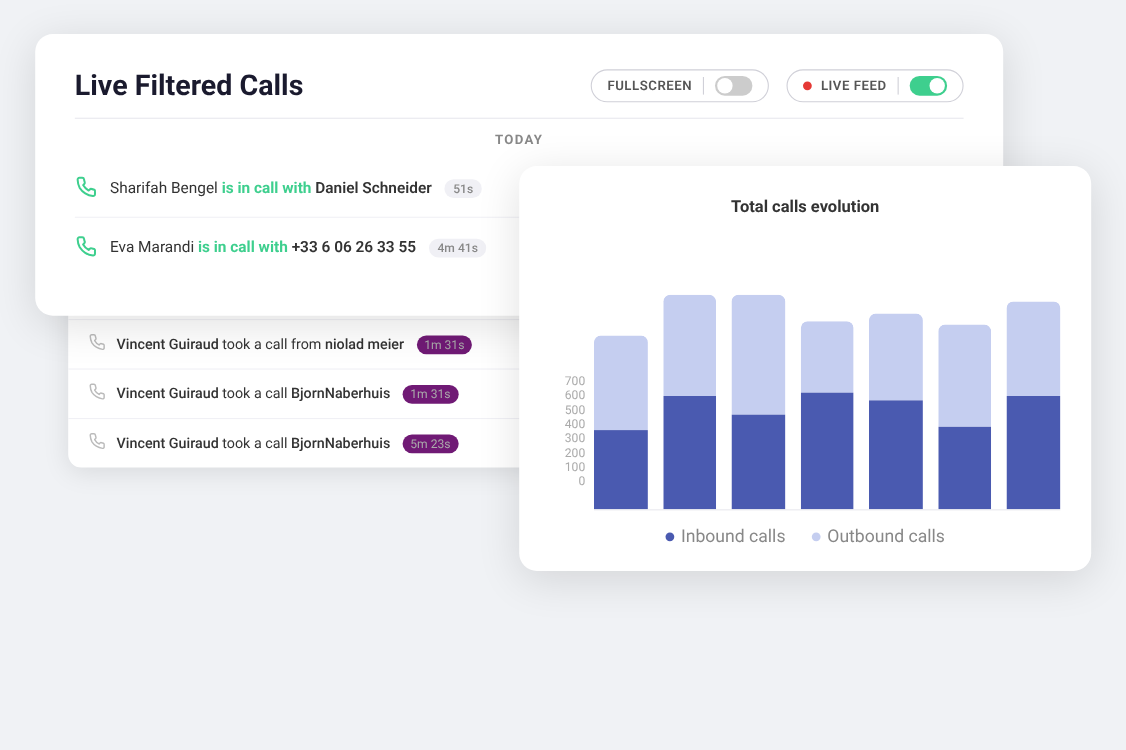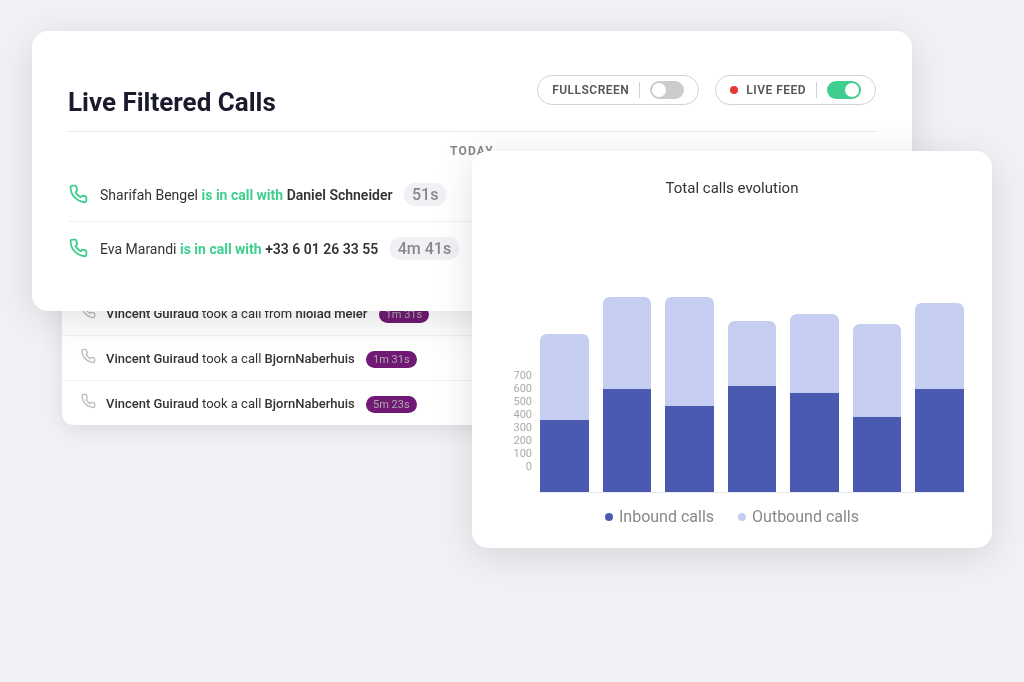--- a/index.html
+++ b/index.html
@@ -34,21 +34,20 @@
     .header-row {
       display: flex;
       align-items: center;
       justify-content: space-between;
       margin-bottom: 4px;
     }
     .page-title {
       font-size: 26px;
       font-weight: 700;
       color: #1a1a2e;
-      margin-top: 24px;
     }
     .toggle-group {
       display: flex;
       gap: 16px;
       align-items: center;
     }
     .toggle-btn {
       display: flex;
       align-items: center;
       gap: 8px;
@@ -132,21 +131,21 @@
       color: #3ecf8e;
       font-weight: 700;
     }
     .call-text .callee {
       font-weight: 600;
       color: #333;
     }
     .duration-badge {
       background: #f0f0f5;
       color: #888;
-      font-size: 16px;
+      font-size: 11px;
       border-radius: 10px;
       padding: 2px 8px;
       margin-left: 8px;
       font-weight: 500;
     }
     .via-section {
       display: flex;
       align-items: center;
       gap: 8px;
       min-width: 200px;
@@ -241,23 +240,23 @@
       width: 520px;
       background: #fff;
       border-radius: 16px;
       box-shadow: 0 8px 40px rgba(0,0,0,0.12);
       padding: 28px 28px 22px;
       z-index: 3;
     }
     .chart-title {
       text-align: center;
       font-size: 15px;
-      font-weight: 400;
+      font-weight: 700;
       color: #333;
-      margin-bottom: 36px;
+      margin-bottom: 7px;
     }
     .chart-area {
       display: flex;
       align-items: flex-end;
       gap: 0;
       height: 260px;
       padding-left: 40px;
       position: relative;
     }
     .y-axis {
@@ -389,21 +388,21 @@
 
     <div class="live-call-row">
       <span class="phone-icon">
         <svg width="20" height="20" viewBox="0 0 24 24" fill="none" stroke="#3ecf8e" stroke-width="2.2" stroke-linecap="round" stroke-linejoin="round">
           <path d="M22 16.92v3a2 2 0 0 1-2.18 2A19.79 19.79 0 0 1 11.39 19a19.5 19.5 0 0 1-6-6A19.79 19.79 0 0 1 3.09 4.18 2 2 0 0 1 5.09 2h3a2 2 0 0 1 2 1.72c.127.96.361 1.903.7 2.81a2 2 0 0 1-.45 2.11L9.09 9.91a16 16 0 0 0 6 6l1.27-1.27a2 2 0 0 1 2.11-.45c.907.339 1.85.573 2.81.7A2 2 0 0 1 22 16.92z"></path>
         </svg>
       </span>
       <span class="call-text">
         <span>Eva Marandi </span>
         <span class="in-call">is in call with </span>
-        <span class="callee">+33 6 01 26 33 55</span>
+        <span class="callee">+33 6 06 26 33 55</span>
         <span class="duration-badge">4m 41s</span>
       </span>
       <div class="via-section">
         <span class="via-label">via</span>
         <span class="flag">🇫🇷</span>
         <span class="channel-name">Eva Marandi</span>
       </div>
       <button class="coach-btn">
         <span>COACH</span>
         <span class="headset-icon">🎧</span>

